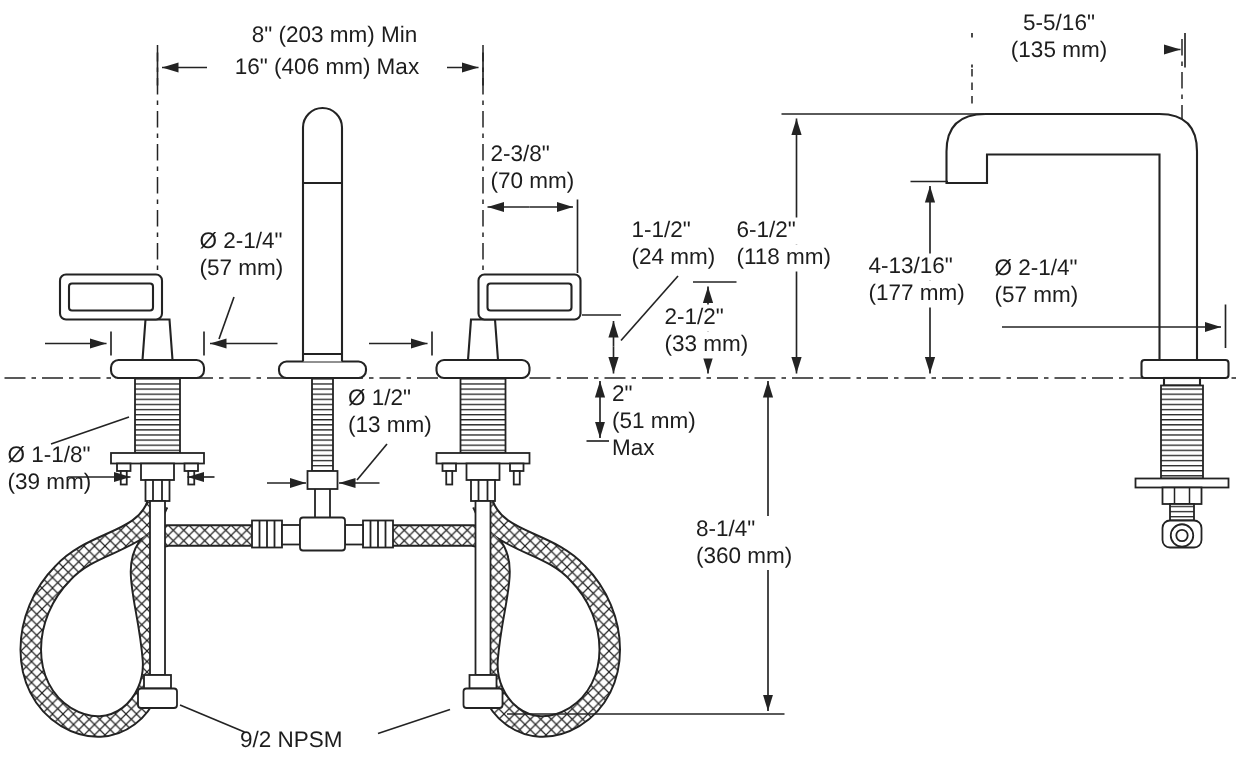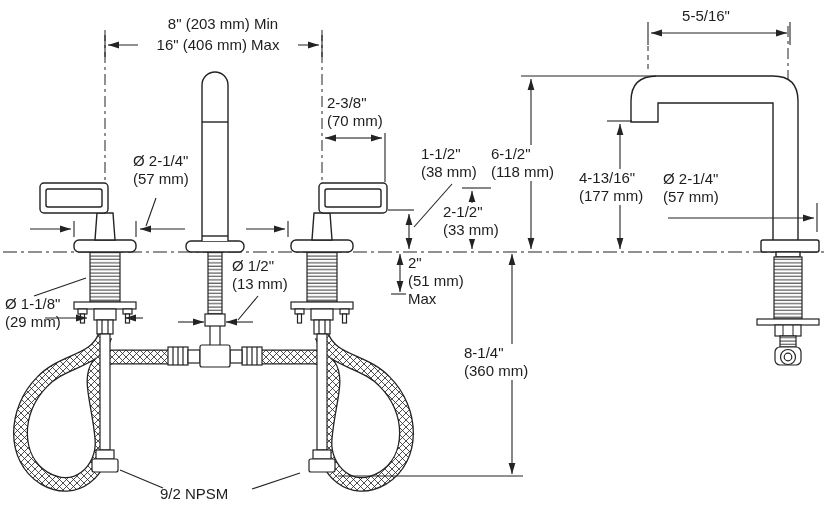--- a/index.html
+++ b/index.html
@@ -200,27 +200,30 @@
 
   <div class="lbl ctr" style="left:148px;top:15px;width:150px;">
     <span>8" (203 mm) Min</span>
   </div>
   <div class="lbl ctr bg" style="left:138px;top:36px;width:160px;">
     <span>16" (406 mm) Max</span>
   </div>
   <div class="lbl ctr" style="left:636px;top:7px;width:140px;">
     <span>5-5/16"</span>
   </div>
+  <div class="lbl ctr bg" style="left:636px;top:25px;width:140px;">
+    <span>(135 mm)</span>
+  </div>
   <div class="lbl bg" style="left:325px;top:94px;">
     <span>2-3/8"</span>
     <span>(70 mm)</span>
   </div>
   <div class="lbl" style="left:421px;top:145px;">
     <span>1-1/2"</span>
-    <span>(38 mm)</span>
+    <span>(24 mm)</span>
   </div>
   <div class="lbl bg" style="left:489px;top:145px;">
     <span>6-1/2"</span>
     <span>(118 mm)</span>
   </div>
   <div class="lbl bg" style="left:441px;top:203px;">
     <span>2-1/2"</span>
     <span>(33 mm)</span>
   </div>
   <div class="lbl bg" style="left:577px;top:169px;">
@@ -235,21 +238,21 @@
     <span>2"</span>
     <span>(51 mm)</span>
     <span>Max</span>
   </div>
   <div class="lbl" style="left:133px;top:152px;">
     <span>Ø 2-1/4"</span>
     <span>(57 mm)</span>
   </div>
   <div class="lbl" style="left:5px;top:295px;">
     <span>Ø 1-1/8"</span>
-    <span>(29 mm)</span>
+    <span>(39 mm)</span>
   </div>
   <div class="lbl bg" style="left:230px;top:257px;">
     <span>Ø 1/2"</span>
     <span>(13 mm)</span>
   </div>
   <div class="lbl bg" style="left:462px;top:344px;">
     <span>8-1/4"</span>
     <span>(360 mm)</span>
   </div>
   <div class="lbl" style="left:160px;top:485px;">

